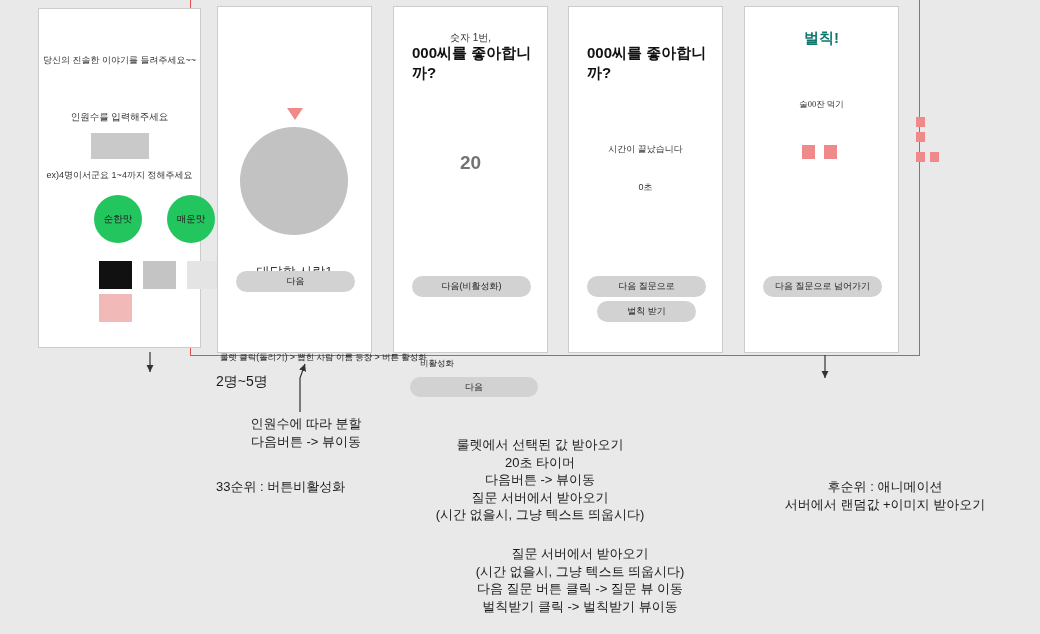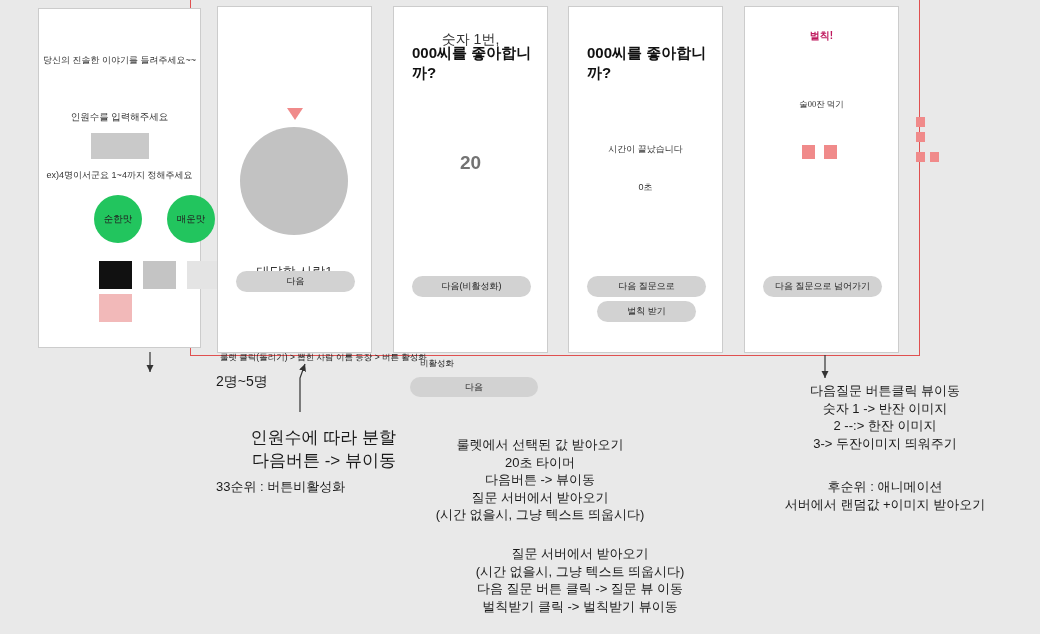--- a/index.html
+++ b/index.html
@@ -101,21 +101,21 @@
     background: #d2d2d2;
     border-radius: 11px;
     display: flex; align-items: center; justify-content: center;
     font-size: 9px; color: #222;
   }
   .s1-btn { left: 18px; top: 264px; width: 119px; }
 
   
   .s2-small {
     position: absolute; left: 0; right: 0; top: 24px;
-    font-size: 14px; color: #333;
+    font-size: 10px; color: #333;
   }
   .s2-q {
     position: absolute; left: 18px; right: 10px; top: 36px;
     font-size: 15px; font-weight: bold; line-height: 1.35; color: #111;
     text-align: left;
   }
   .s2-num {
     position: absolute; left: 0; right: 0; top: 145px;
     font-size: 19px; font-weight: bold; color: #737373;
   }
@@ -134,21 +134,21 @@
   .s3-t2 {
     position: absolute; left: 0; right: 0; top: 174px;
     font-size: 9px; color: #333;
   }
   .s3-btn1 { left: 18px; top: 269px; width: 119px; }
   .s3-btn2 { left: 28px; top: 294px; width: 99px; }
 
   
   .s4-title {
     position: absolute; left: 0; right: 0; top: 22px;
-    font-size: 10px; font-weight: bold; color: #be185d;
+    font-size: 15px; font-weight: bold; color: #0f766e;
   }
   .s4-sub {
     position: absolute; left: 0; right: 0; top: 92px;
     font-size: 8.5px; color: #333; font-family: Liberation Serif, serif;
   }
   .s4-cups { position: absolute; left: 57px; top: 138px; width: 42px; height: 14px; }
   .cup {
     position: absolute; width: 13px; height: 14px; background: #f08a8a;
   }
   .cup-a { left: 0px; top: 0; }
@@ -186,21 +186,21 @@
   .n-disabled-label {
     left: 420px; top: 358px; font-size: 8.5px; color: #222;
   }
   .detached-btn {
     position: absolute; left: 410px; top: 377px; width: 128px; height: 20px;
     background: #d2d2d2; border-radius: 10px;
     display: flex; align-items: center; justify-content: center;
     font-size: 9px; color: #222;
   }
   .n-split {
-    left: 216px; top: 415px; width: 180px; text-align: right; font-size: 17px; margin-top: 12px;
+    left: 216px; top: 415px; width: 180px; text-align: center; font-size: 13px;
   }
   .n-prio {
     left: 216px; top: 478px; width: 180px; text-align: left; font-size: 13px;
   }
   .n-mid {
     left: 390px; top: 436px; width: 300px; text-align: center; font-size: 13px;
   }
   .n-right {
     left: 740px; top: 382px; width: 290px; text-align: center; font-size: 13px;
   }
@@ -291,24 +291,20 @@
   <div class="note n-disabled-label">비활성화</div>
   <div class="detached-btn">다음</div>
   <div class="note n-split">인원수에 따라 분할
 다음버튼 -&gt; 뷰이동</div>
   <div class="note n-prio">33순위 : 버튼비활성화</div>
   <div class="note n-mid">룰렛에서 선택된 값 받아오기
 20초 타이머
 다음버튼 -&gt; 뷰이동
 질문 서버에서 받아오기
 (시간 없을시, 그냥 텍스트 띄웁시다)</div>
-  <div class="note n-right">다음질문 버튼클릭 뷰이동
-숫자 1 -&gt; 반잔 이미지
-2 --:&gt; 한잔 이미지
-3-&gt; 두잔이미지 띄워주기</div>
   <div class="note n-right2">후순위 : 애니메이션
 서버에서 랜덤값 +이미지 받아오기</div>
   <div class="note n-bottom">질문 서버에서 받아오기
 (시간 없을시, 그냥 텍스트 띄웁시다)
 다음 질문 버튼 클릭 -&gt; 질문 뷰 이동
 벌칙받기 클릭 -&gt; 벌칙받기 뷰이동</div>
 
 </div>
 
 </body></html>

